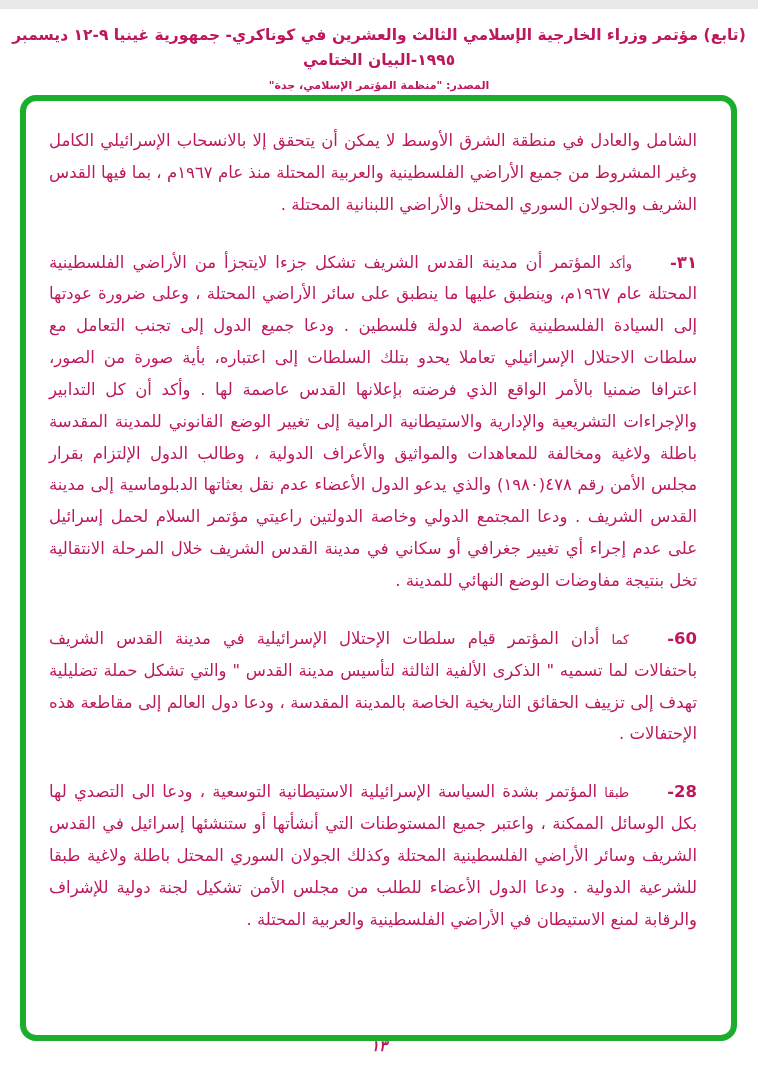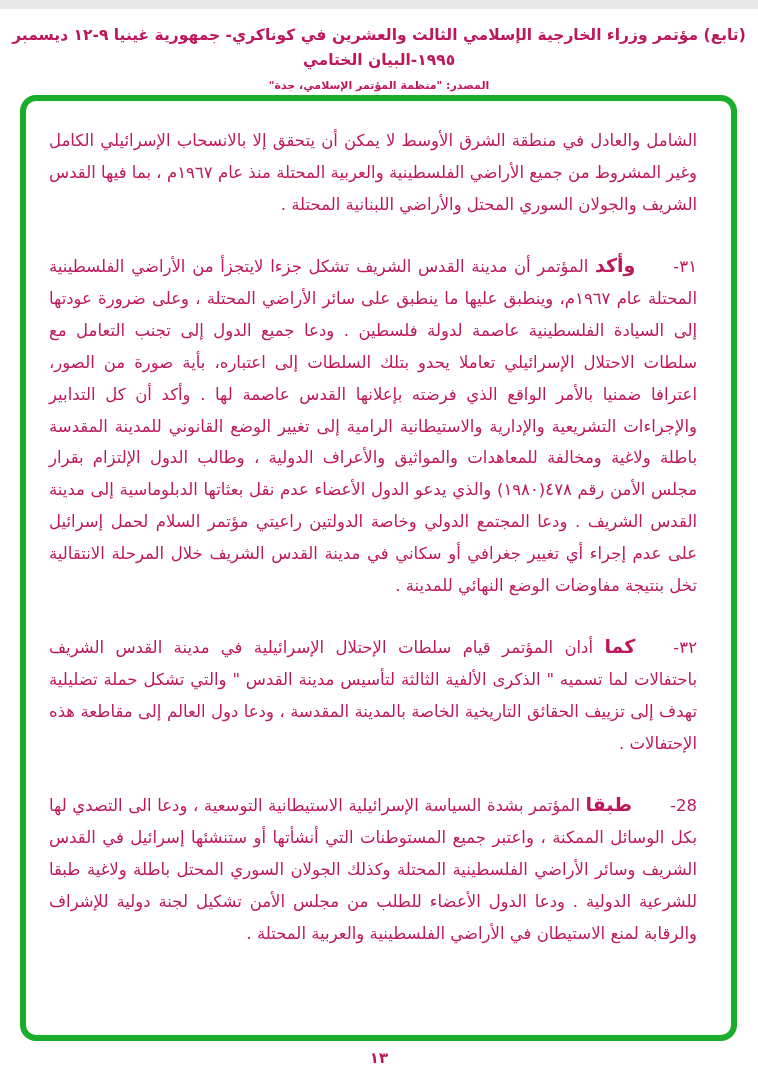--- a/index.html
+++ b/index.html
@@ -48,35 +48,36 @@
   .frame-inner {
     direction: rtl;
     padding: 24px 34px 20px 23px;
     font-size: 16.5px;
     line-height: 1.93;
     text-align: justify;
   }
   .para { margin-bottom: 26px; }
   .para:last-child { margin-bottom: 0; }
   .para-number {
-    font-weight: normal;
+    font-weight: bold;
     margin-inline-end: 38px;
     white-space: nowrap;
   }
   .para-lead {
-    font-weight: bold;
-    font-size: 19px;
+    font-weight: normal;
+    font-size: 13px;
   }
   .footer {
     position: absolute;
-    bottom: 20px;
+    bottom: 32px;
     left: 0;
     width: 100%;
     text-align: center;
     direction: rtl;
+    font-style: italic;
   }
   .page-number {
     font-size: 15px;
     font-weight: bold;
   }
 </style>
 </head>
 <body>
 
 <div class="page">
@@ -92,21 +93,21 @@
       <div class="para">
         <span class="para-text">الشامل والعادل في منطقة الشرق الأوسط لا يمكن أن يتحقق إلا بالانسحاب الإسرائيلي الكامل وغير المشروط من جميع الأراضي الفلسطينية والعربية المحتلة منذ عام ١٩٦٧م ، بما فيها القدس الشريف والجولان السوري المحتل والأراضي اللبنانية المحتلة .</span>
       </div>
 
       <div class="para">
         <span class="para-number">٣١-</span><span class="para-lead">وأكد</span>
         <span class="para-text">المؤتمر أن مدينة القدس الشريف تشكل جزءا لايتجزأ من الأراضي الفلسطينية المحتلة عام ١٩٦٧م، وينطبق عليها ما ينطبق على سائر الأراضي المحتلة ، وعلى ضرورة عودتها إلى السيادة الفلسطينية عاصمة لدولة فلسطين . ودعا جميع الدول إلى تجنب التعامل مع سلطات الاحتلال الإسرائيلي تعاملا يحدو بتلك السلطات إلى اعتباره، بأية صورة من الصور، اعترافا ضمنيا بالأمر الواقع الذي فرضته بإعلانها القدس عاصمة لها . وأكد أن كل التدابير والإجراءات التشريعية والإدارية والاستيطانية الرامية إلى تغيير الوضع القانوني للمدينة المقدسة باطلة ولاغية ومخالفة للمعاهدات والمواثيق والأعراف الدولية ، وطالب الدول الإلتزام بقرار مجلس الأمن رقم ٤٧٨(١٩٨٠) والذي يدعو الدول الأعضاء عدم نقل بعثاتها الدبلوماسية إلى مدينة القدس الشريف . ودعا المجتمع الدولي وخاصة الدولتين راعيتي مؤتمر السلام لحمل إسرائيل على عدم إجراء أي تغيير جغرافي أو سكاني في مدينة القدس الشريف خلال المرحلة الانتقالية تخل بنتيجة مفاوضات الوضع النهائي للمدينة .</span>
       </div>
 
       <div class="para">
-        <span class="para-number">٣٢-</span><span class="para-lead">كما</span>
+        <span class="para-number">60-</span><span class="para-lead">كما</span>
         <span class="para-text">أدان المؤتمر قيام سلطات الإحتلال الإسرائيلية في مدينة القدس الشريف باحتفالات لما تسميه " الذكرى الألفية الثالثة لتأسيس مدينة القدس " والتي تشكل حملة تضليلية تهدف إلى تزييف الحقائق التاريخية الخاصة بالمدينة المقدسة ، ودعا دول العالم إلى مقاطعة هذه الإحتفالات .</span>
       </div>
 
       <div class="para">
         <span class="para-number">28-</span><span class="para-lead">طبقا</span>
         <span class="para-text">المؤتمر بشدة السياسة الإسرائيلية الاستيطانية التوسعية ، ودعا الى التصدي لها بكل الوسائل الممكنة ، واعتبر جميع المستوطنات التي أنشأتها أو ستنشئها إسرائيل في القدس الشريف وسائر الأراضي الفلسطينية المحتلة وكذلك الجولان السوري المحتل باطلة ولاغية طبقا للشرعية الدولية .  ودعا الدول الأعضاء للطلب من مجلس الأمن تشكيل لجنة دولية للإشراف والرقابة لمنع الاستيطان في الأراضي الفلسطينية والعربية المحتلة .</span>
       </div>
 
     </div>
   </div>

